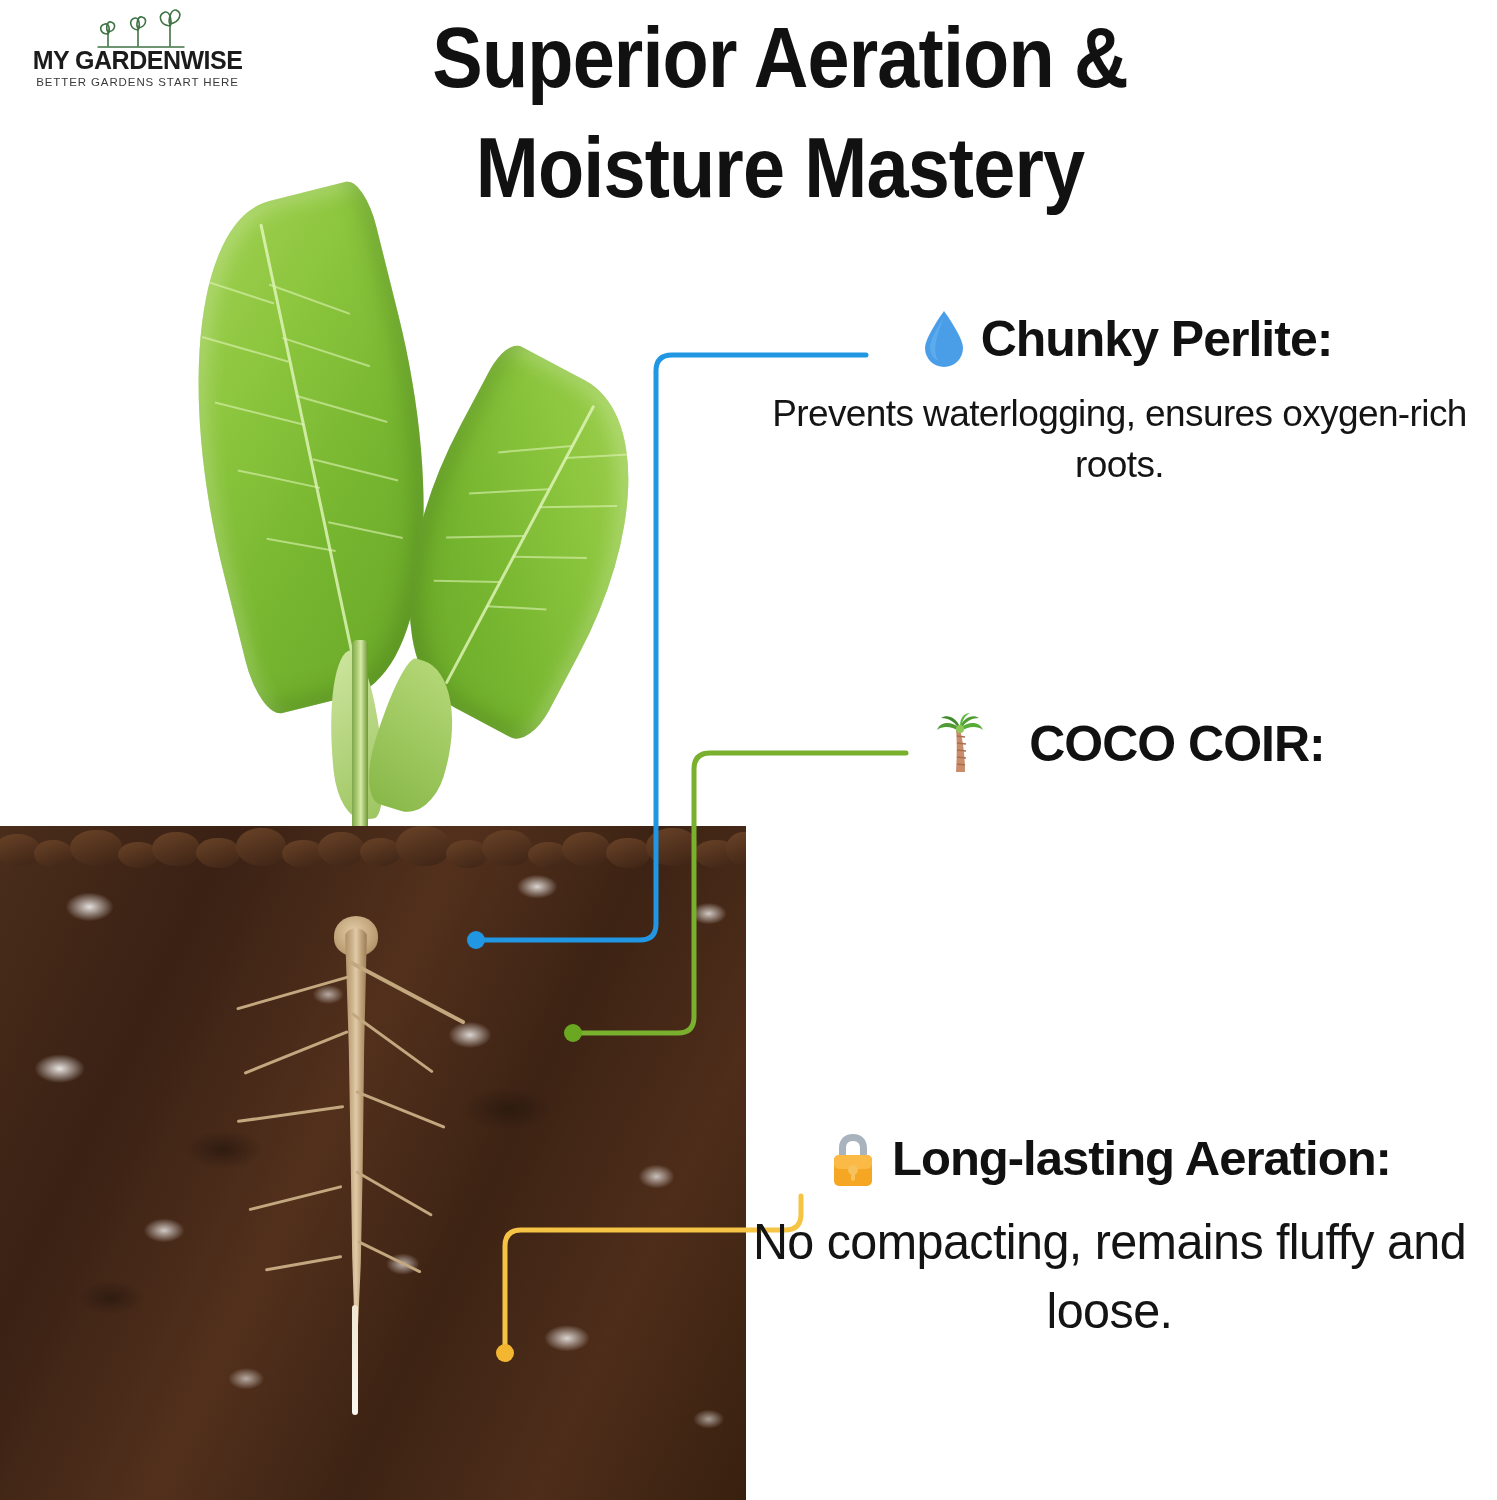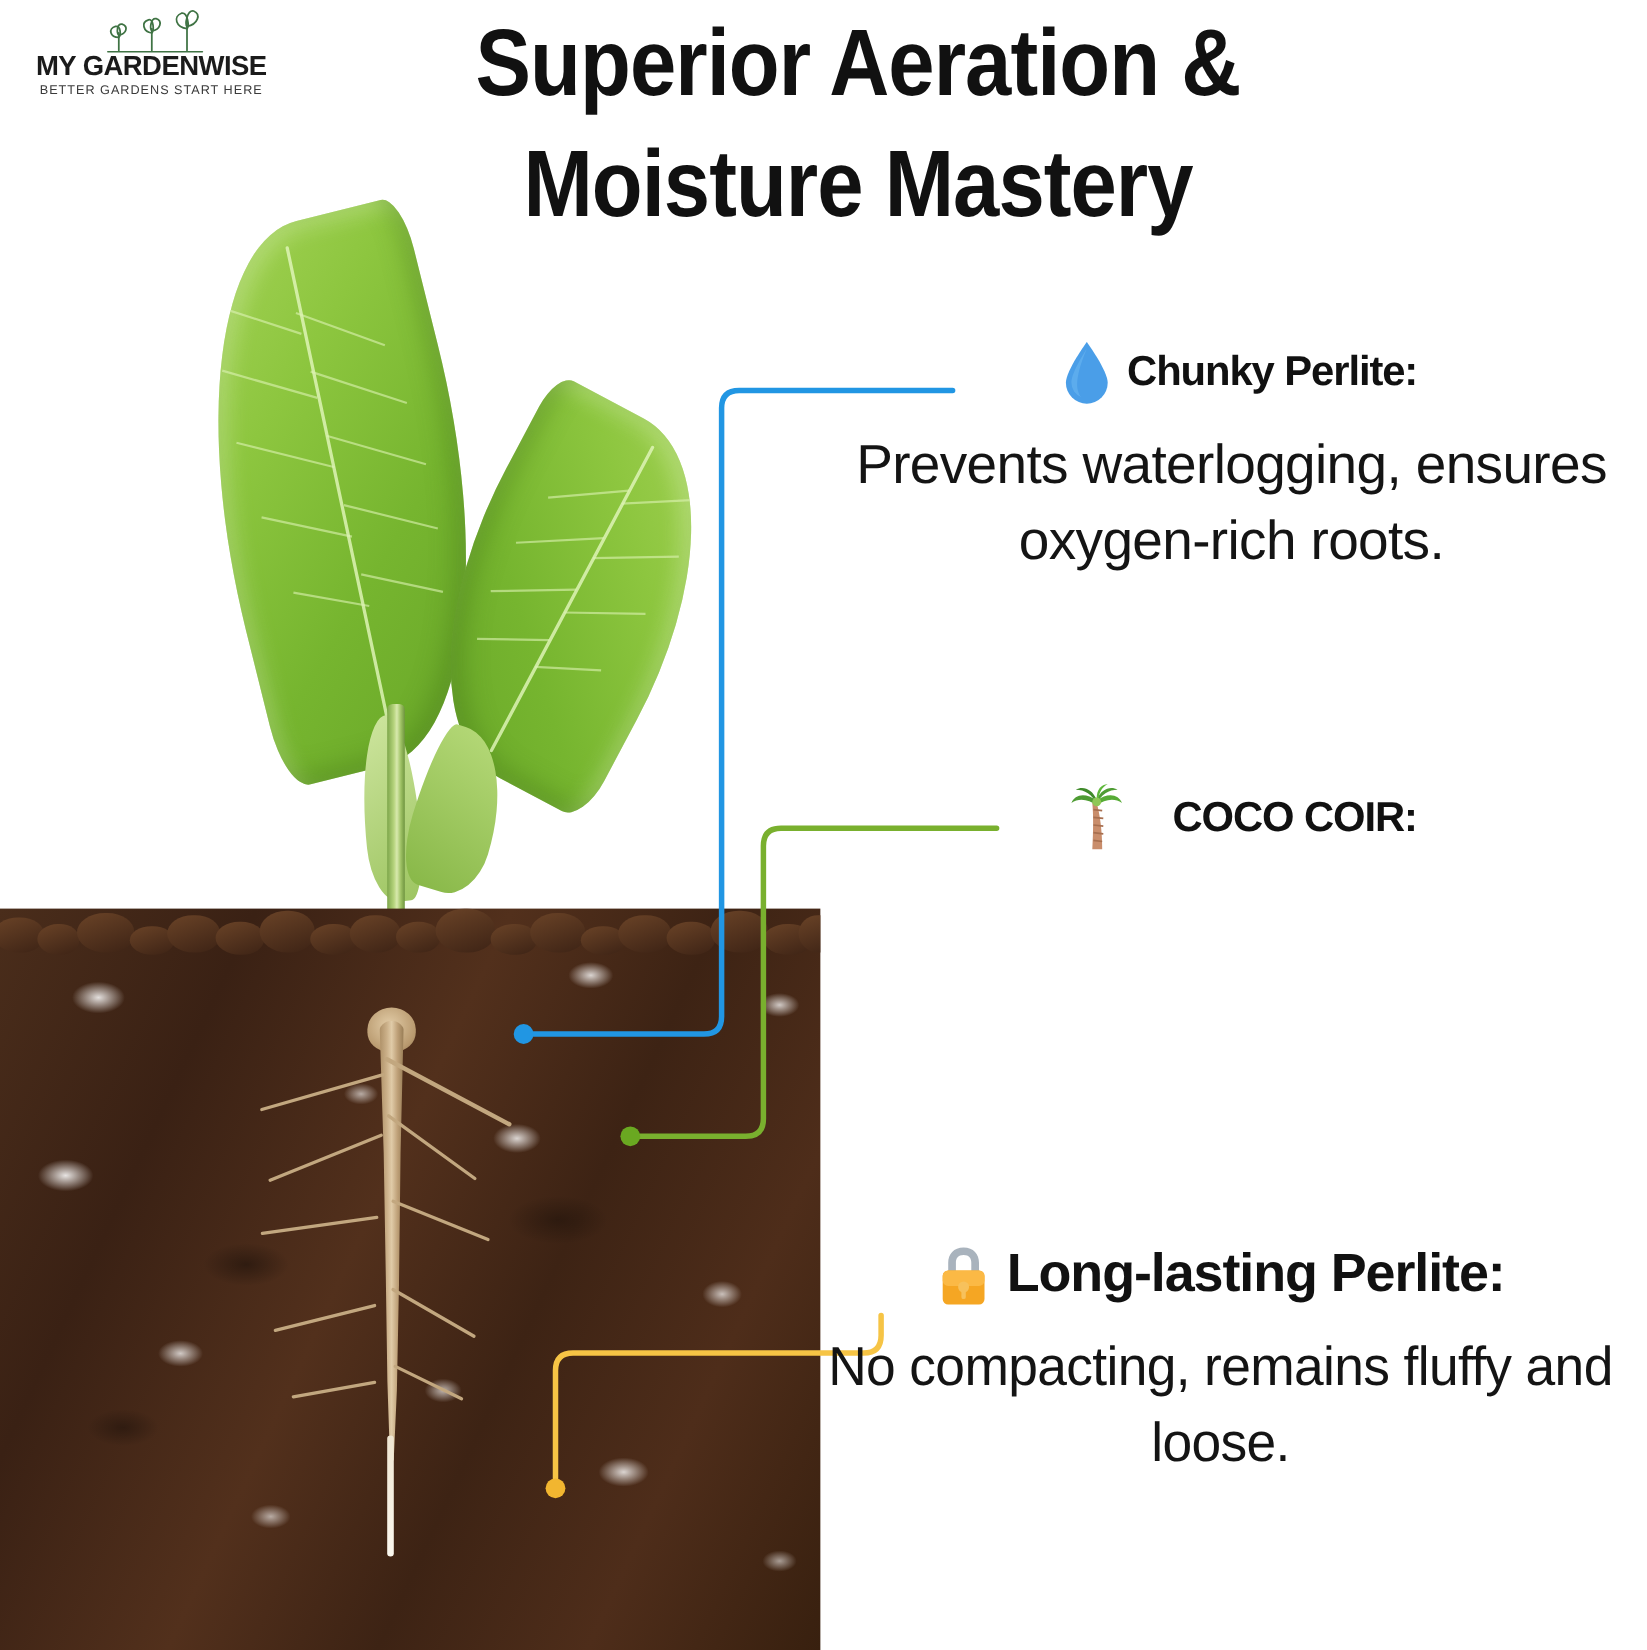--- a/index.html
+++ b/index.html
@@ -103,26 +103,26 @@
   
   #connectors { position:absolute; left:0; top:0; width:1497px; height:1500px; pointer-events:none; }
 
   
   .callout { position:absolute; }
   .callout-head {
     display:flex; align-items:center; justify-content:center;
     gap:14px; white-space:nowrap;
   }
   .callout-title {
-    font-size:38px; font-weight:700; color:#111; letter-spacing:-1px;
+    font-size:50px; font-weight:700; color:#111; letter-spacing:-1px;
     line-height:1.05;
   }
   .callout-body {
     margin-top:18px; text-align:center;
-    font-size:50px; font-weight:300; color:#141414;
+    font-size:37px; font-weight:300; color:#141414;
     line-height:1.38; letter-spacing:-0.6px;
   }
   #callout-1 { left:742px; top:308px; width:755px; }
   #callout-1 .callout-head { padding-left:14px; }
   #callout-2 { left:742px; top:712px; width:755px; }
   #callout-2 .callout-head { padding-left:20px;gap:43px; }
   #callout-3 { left:722px; top:1128px; width:775px; }
   #callout-3 .callout-title { font-size:49px; }
   #callout-3 .callout-body { font-size:50px; transform:scaleX(0.97); transform-origin:center top; }
 
@@ -278,16 +278,16 @@
 
 <div class="callout" id="callout-3">
   <div class="callout-head">
     <svg class="emoji-ico" width="50" height="62" viewBox="0 0 50 62">
       <path d="M25 6 C16 6, 11 12, 11 20 L11 30 L18 30 L18 20 C18 16, 20 13, 25 13 C30 13, 32 16, 32 20 L32 30 L39 30 L39 20 C39 12, 34 6, 25 6 Z" fill="#a9b3bd"></path>
       <rect x="6" y="27" width="38" height="31" rx="5" fill="#f5a623"></rect>
       <rect x="6" y="27" width="38" height="14" rx="5" fill="#fbb945"></rect>
       <circle cx="25" cy="42" r="5" fill="#f7c15c"></circle>
       <rect x="23" y="44" width="4" height="9" rx="2" fill="#f7c15c"></rect>
     </svg>
-    <span class="callout-title">Long-lasting Perlite:</span>
+    <span class="callout-title">Long-lasting Aeration:</span>
   </div>
   <div class="callout-body">No compacting, remains fluffy and loose.</div>
 </div>
 
 </body></html>

